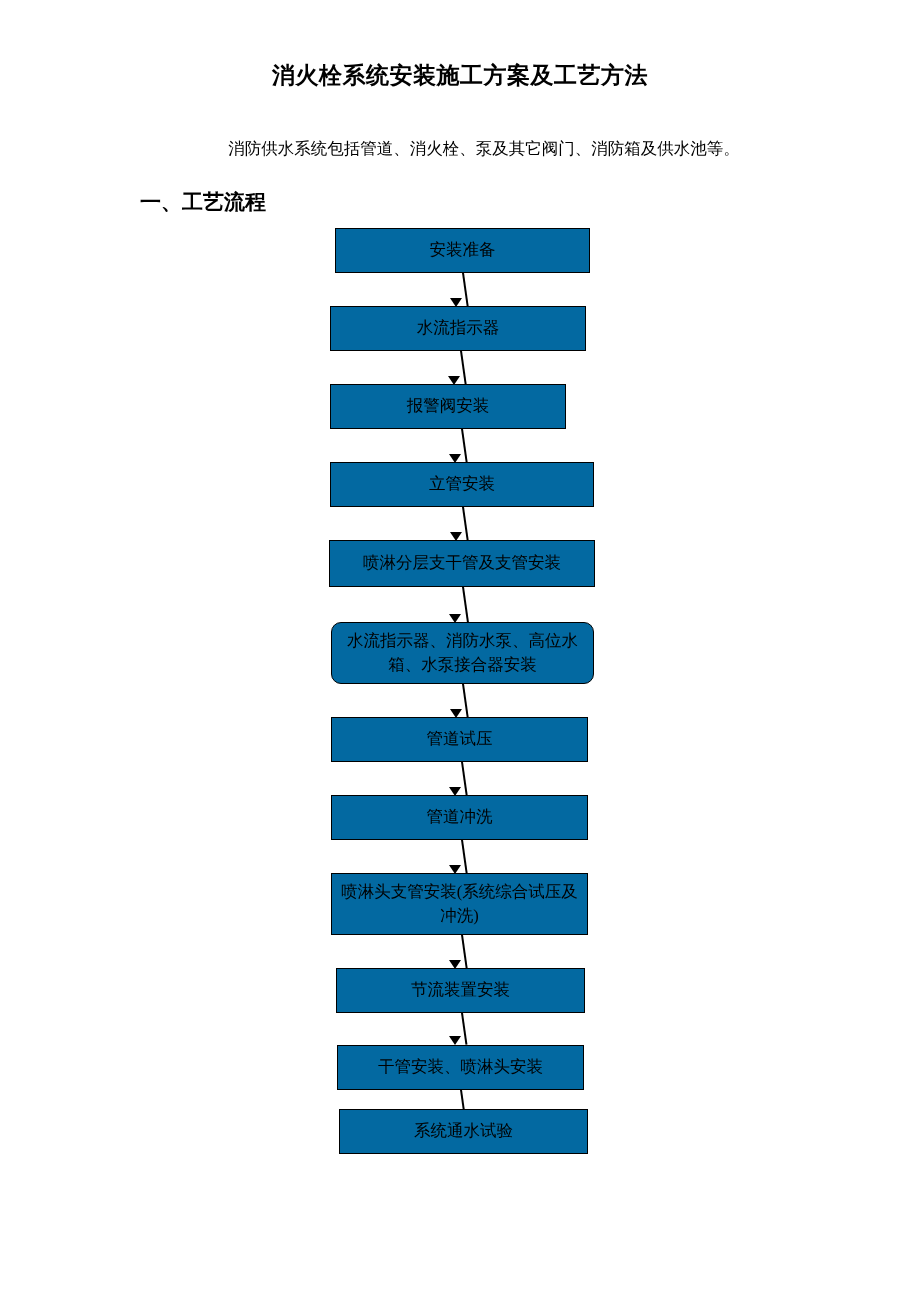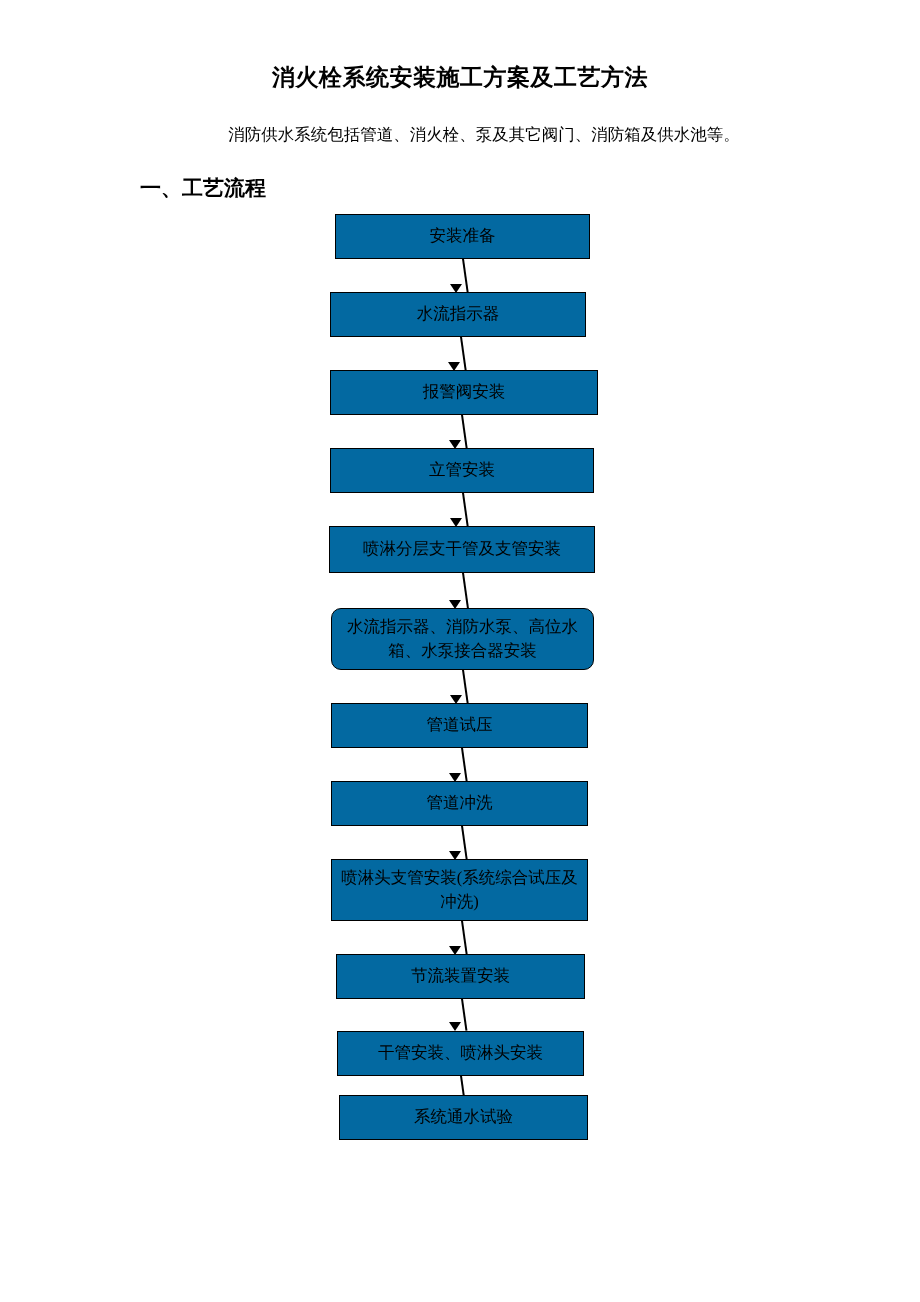--- a/index.html
+++ b/index.html
@@ -19,22 +19,22 @@
     position: relative;
     width: 920px;
     height: 1302px;
     box-sizing: border-box;
     padding: 0;
   }
   .doc-title {
     text-align: center;
     font-size: 23px;
     font-weight: bold;
-    margin: 0;
-    padding-top: 62px;
+    margin: 16px;
+    padding-top: 44px;
     letter-spacing: 0.5px;
     font-family: "Liberation Sans", "DejaVu Sans", sans-serif;
   }
   .intro {
     font-size: 16.5px;
     margin: 0;
     padding-top: 30px;
     padding-left: 168px;
     padding-right: 120px;
     line-height: 1.5;
@@ -106,21 +106,21 @@
     </div>
     <div class="connector slant" style="left:462px; top:45px; height:34px; transform: rotate(-8deg);"></div>
     <div class="arrowhead" style="left:450px; top:70px;"></div>
 
     <div class="node" style="left:330px; top:78px; width:256px; height:45px;">
       <span>水流指示器</span>
     </div>
     <div class="connector slant" style="left:460px; top:123px; height:34px; transform: rotate(-8deg);"></div>
     <div class="arrowhead" style="left:448px; top:148px;"></div>
 
-    <div class="node" style="left:330px; top:156px; width:268px; height:45px;">
+    <div class="node" style="left:330px; top:156px; width:236px; height:45px;">
       <span>报警阀安装</span>
     </div>
     <div class="connector slant" style="left:461px; top:201px; height:34px; transform: rotate(-8deg);"></div>
     <div class="arrowhead" style="left:449px; top:226px;"></div>
 
     <div class="node" style="left:330px; top:234px; width:264px; height:45px;">
       <span>立管安装</span>
     </div>
     <div class="connector slant" style="left:462px; top:279px; height:34px; transform: rotate(-8deg);"></div>
     <div class="arrowhead" style="left:450px; top:304px;"></div>

